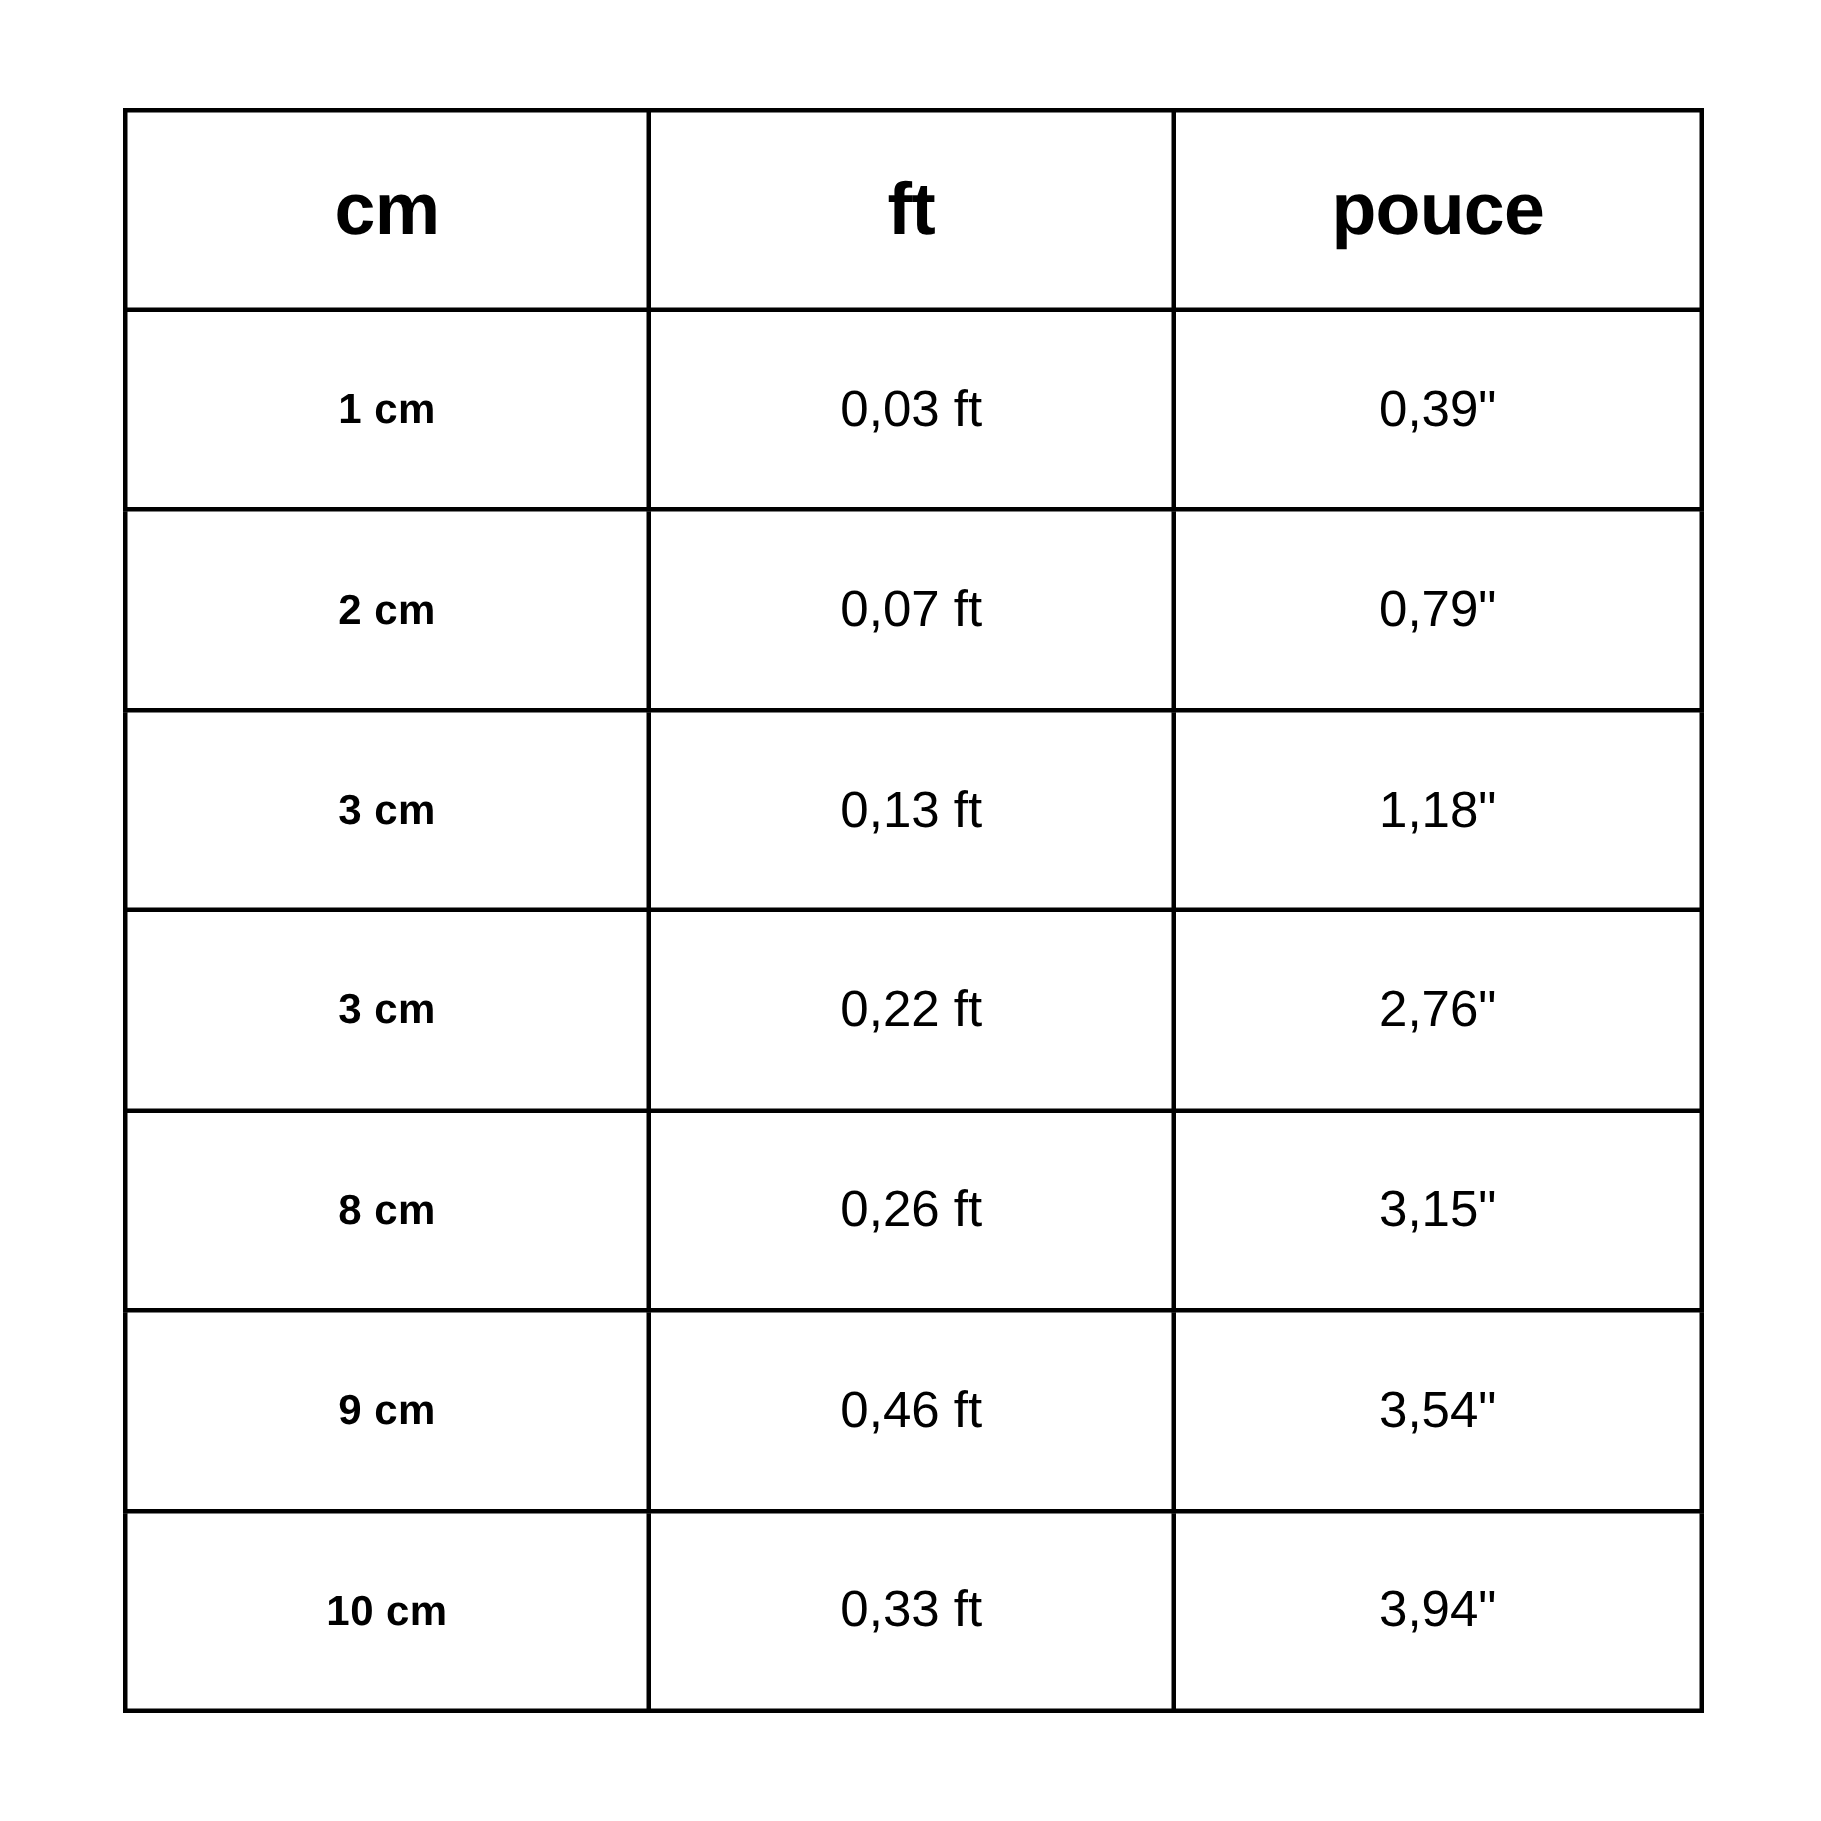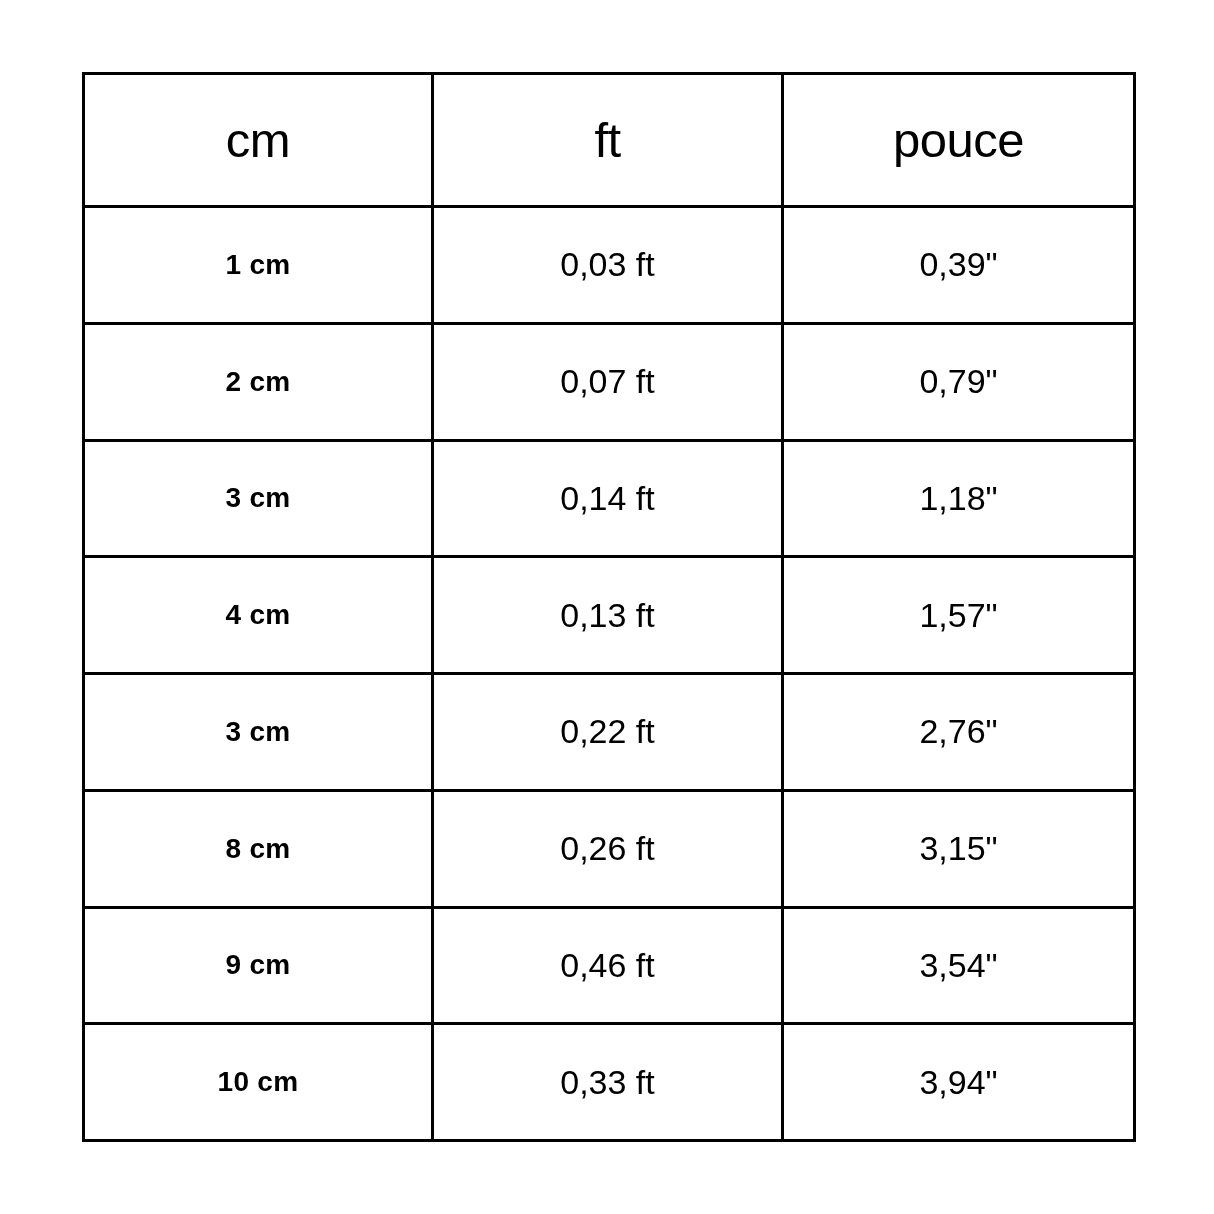--- a/index.html
+++ b/index.html
@@ -39,21 +39,21 @@
 
   table.conv th, table.conv td {
     border: 3px solid #000000;
     text-align: center;
     vertical-align: middle;
     padding: 0;
   }
   table.conv thead th {
     height: 130px;
     font-size: 49px;
-    font-weight: normal;
+    font-weight: bold;
     letter-spacing: -0.5px;
   }
   table.conv tbody td {
     height: 94px;
     font-size: 34px;
     font-weight: normal;
   }
   table.conv tbody td.cm-cell {
     font-weight: bold;
     font-size: 28px;
@@ -84,27 +84,22 @@
           <td>0,03 ft</td>
           <td>0,39"</td>
         </tr>
         <tr>
           <td class="cm-cell">2 cm</td>
           <td>0,07 ft</td>
           <td>0,79"</td>
         </tr>
         <tr>
           <td class="cm-cell">3 cm</td>
-          <td>0,14 ft</td>
+          <td>0,13 ft</td>
           <td>1,18"</td>
-        </tr>
-        <tr>
-          <td class="cm-cell">4 cm</td>
-          <td>0,13 ft</td>
-          <td>1,57"</td>
         </tr>
         <tr>
           <td class="cm-cell">3 cm</td>
           <td>0,22 ft</td>
           <td>2,76"</td>
         </tr>
         <tr>
           <td class="cm-cell">8 cm</td>
           <td>0,26 ft</td>
           <td>3,15"</td>

